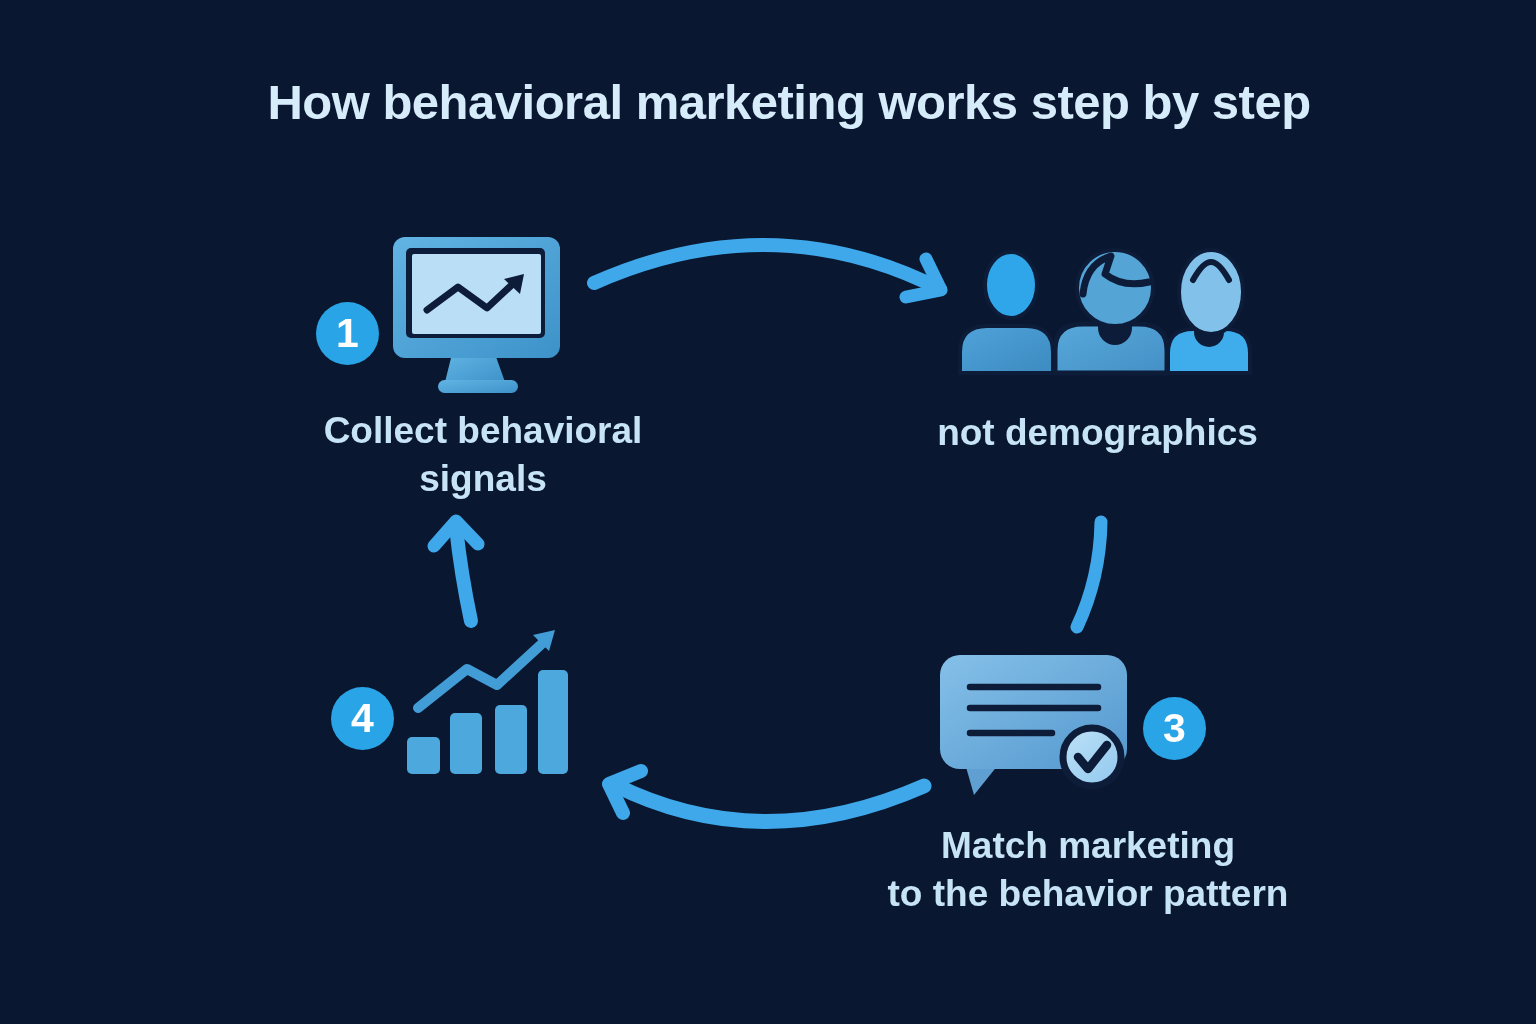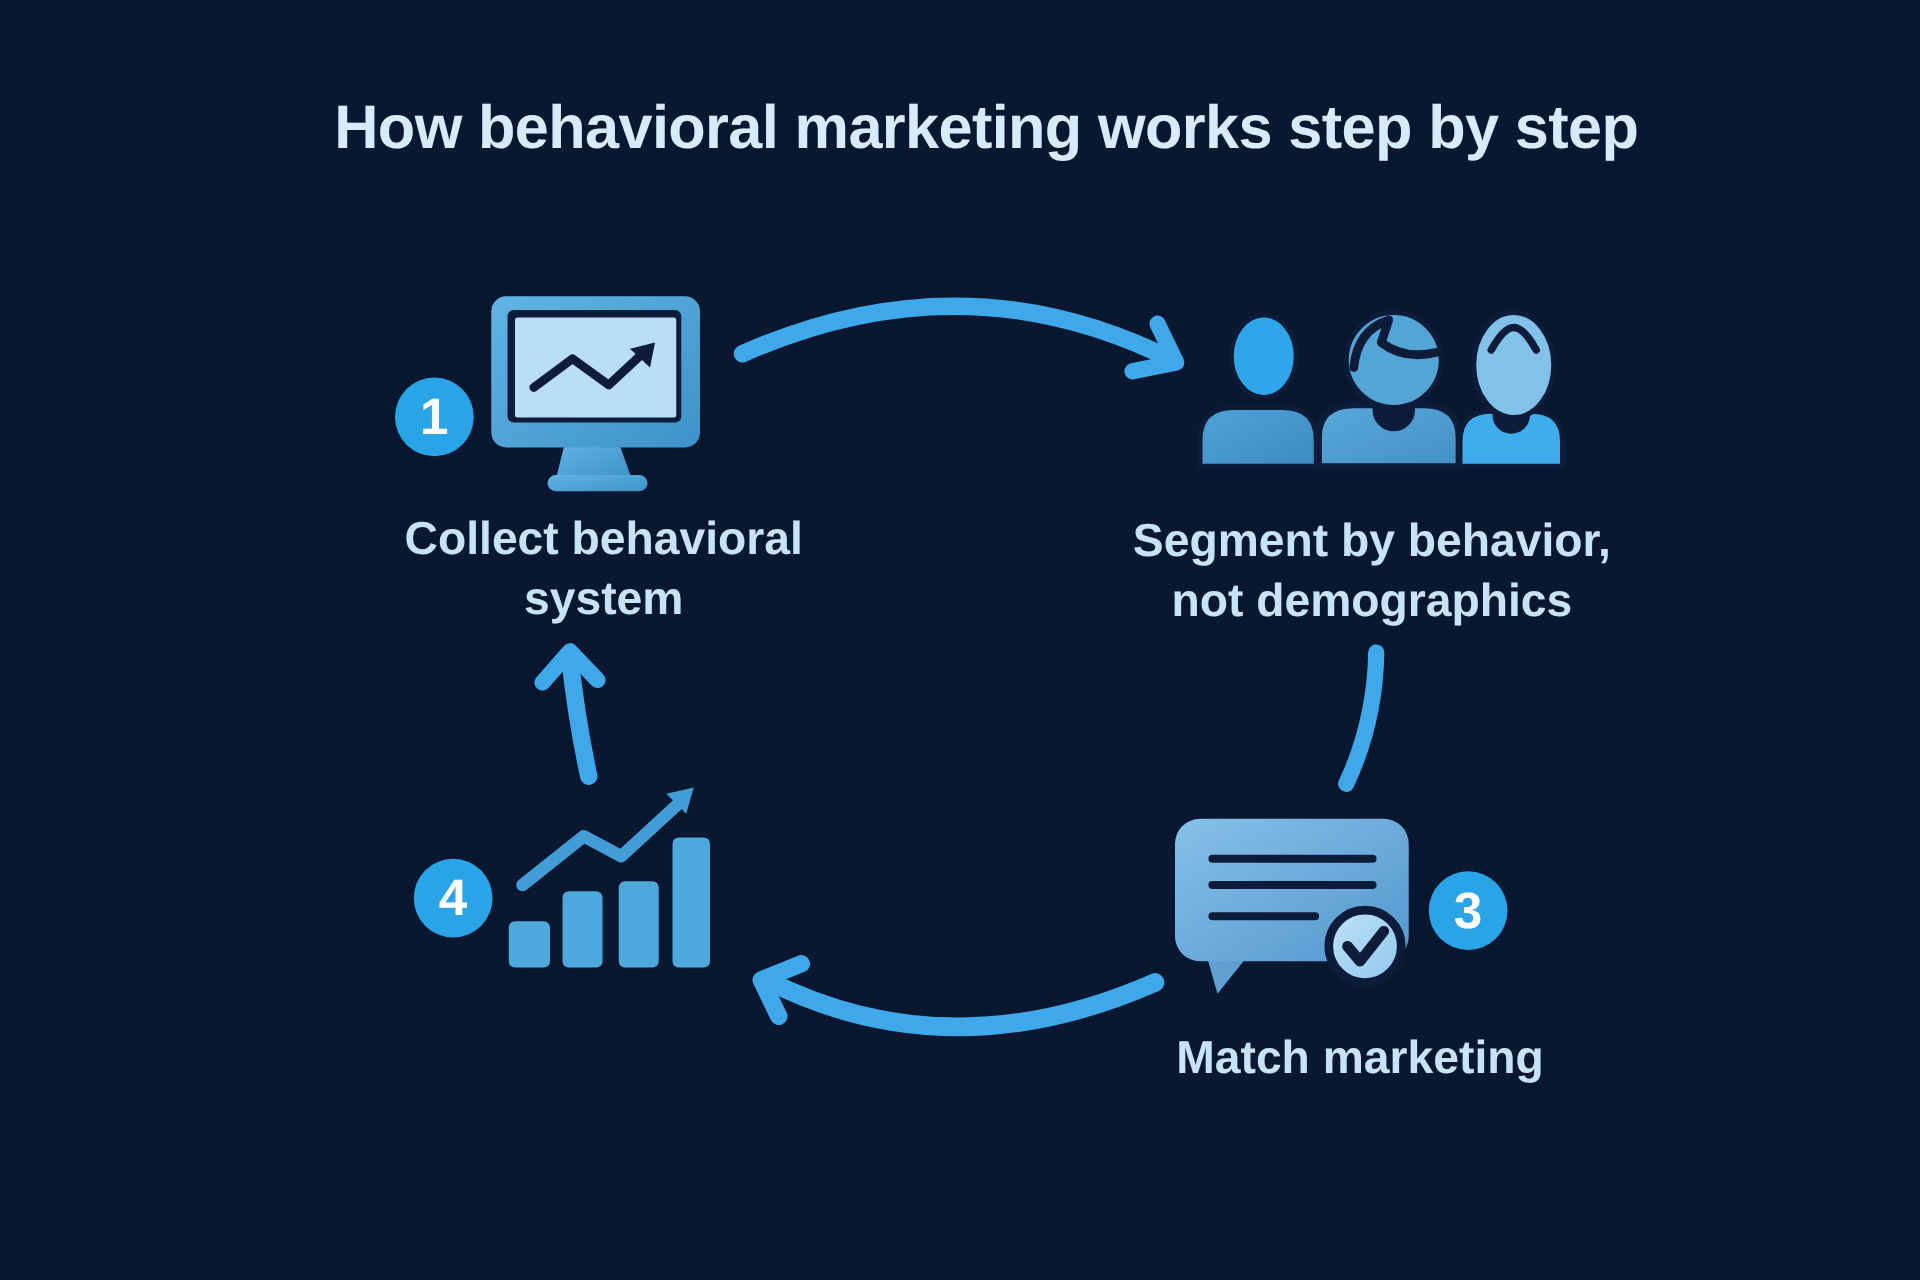--- a/index.html
+++ b/index.html
@@ -159,23 +159,23 @@
   </div>
   <div class="badge badge-3">
     <span>3</span>
   </div>
   <div class="badge badge-4">
     <span>4</span>
   </div>
 
   <div class="caption caption-s1">
     <div>Collect behavioral</div>
-    <div>system</div>
+    <div>signals</div>
   </div>
   <div class="caption caption-s2">
-    <div>Segment by behavior,</div>
     <div>not demographics</div>
   </div>
   <div class="caption caption-s3">
     <div>Match marketing</div>
+    <div>to the behavior pattern</div>
   </div>
 
 </div>
 
 </body></html>

